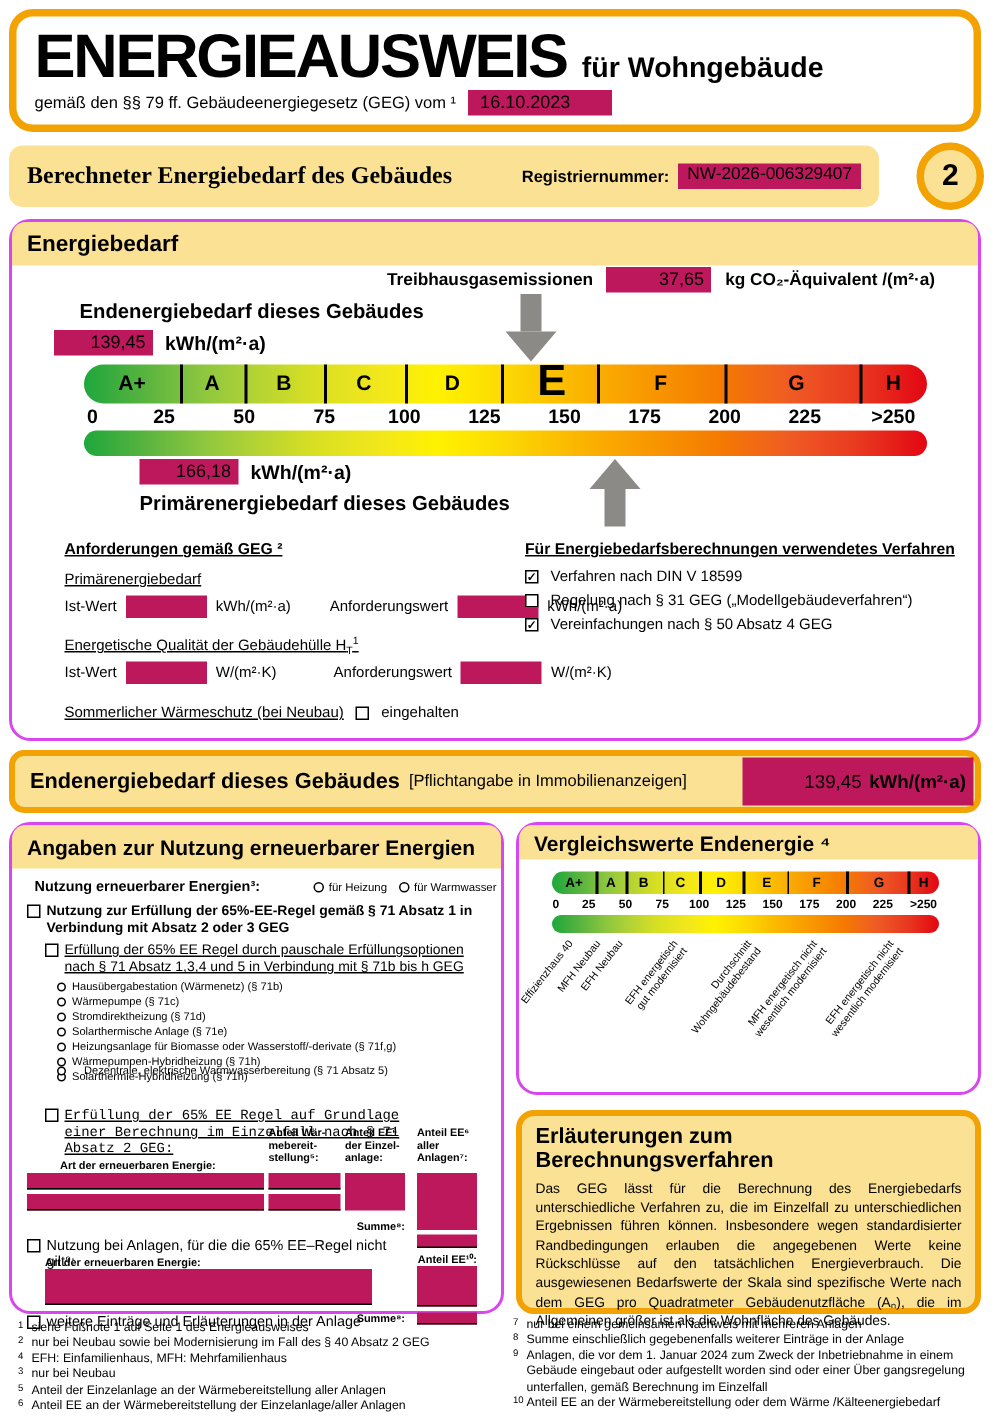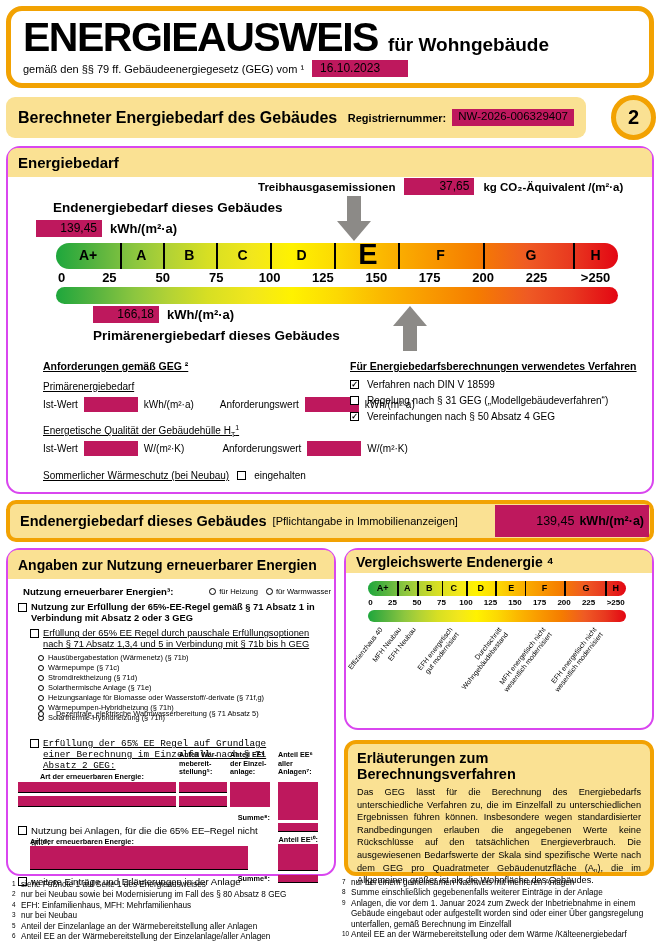--- a/index.html
+++ b/index.html
@@ -49,21 +49,21 @@
       <span style="font-size:41px;font-weight:bold;letter-spacing:-1.5px;line-height:44px;">ENERGIEAUSWEIS</span>
       <span style="font-size:19px;font-weight:bold;">für Wohngebäude</span>
     </div>
     <div style="display:flex;align-items:center;gap:8px;margin-top:1px;">
       <span style="font-size:11px;">gemäß den §§ 79 ff. Gebäudeenergiegesetz (GEG) vom ¹</span>
       <span class="field" style="width:96px;height:17px;font-size:12px;padding:1px 0 0 8px;">16.10.2023</span>
     </div>
   </div>
 
   <div class="abs" style="left:6px;top:97px;width:580px;height:41px;background:#FAE193;border-radius:9px;display:flex;align-items:center;padding:0 12px;box-sizing:border-box;">
-    <span style="font-size:16px;font-weight:bold;">Berechneter Energiebedarf des Gebäudes</span>
+    <span style="font-size:16px;font-weight:bold;font-family:Liberation Serif, serif;">Berechneter Energiebedarf des Gebäudes</span>
     <span style="flex:1;"></span>
     <span style="font-size:11px;font-weight:bold;margin-right:6px;">Registriernummer:</span>
     <span class="field" style="height:17px;font-size:11.5px;padding:1px 6px 0 6px;">NW-2026-006329407</span>
   </div>
   <div class="abs" style="left:611px;top:95px;width:45px;height:45px;border:5px solid #F2A202;border-radius:50%;background:#FAE193;box-sizing:border-box;display:flex;align-items:center;justify-content:center;">
     <span style="font-size:20px;font-weight:bold;">2</span>
   </div>
 
   <div class="panel" style="left:6px;top:146px;width:648px;height:348px;">
     <div class="strip" style="height:29px;font-size:15px;">
@@ -352,21 +352,21 @@
     <div style="font-size:9.2px;line-height:12.6px;text-align:justify;margin-top:4px;">Das GEG lässt für die Berechnung des Energiebedarfs unterschiedliche Verfahren zu, die im Einzelfall zu unterschiedlichen Ergebnissen führen können. Insbesondere wegen standardisierter Randbedingungen erlauben die angegebenen Werte keine Rückschlüsse auf den tatsächlichen Energieverbrauch. Die ausgewiesenen Bedarfswerte der Skala sind spezifische Werte nach dem GEG pro Quadratmeter Gebäudenutzfläche (Aₙ), die im Allgemeinen größer ist als die Wohnfläche des Gebäudes.</div>
   </div>
 
   <div class="abs fn" style="left:12px;top:880px;width:324px;">
     <div class="fn-item">
         <span class="m">1</span>
         <span class="t">siehe Fußnote 1 auf Seite 1 des Energieausweises</span>
       </div>
     <div class="fn-item">
         <span class="m">2</span>
-        <span class="t">nur bei Neubau sowie bei Modernisierung im Fall des § 80 Absatz 8 GEG</span>
+        <span class="t">nur bei Neubau sowie bei Modernisierung im Fall des § 40 Absatz 2 GEG</span>
       </div>
     <div class="fn-item">
         <span class="m">4</span>
         <span class="t">EFH: Einfamilienhaus, MFH: Mehrfamilienhaus</span>
       </div>
     <div class="fn-item">
         <span class="m">3</span>
         <span class="t">nur bei Neubau</span>
       </div>
     <div class="fn-item">

